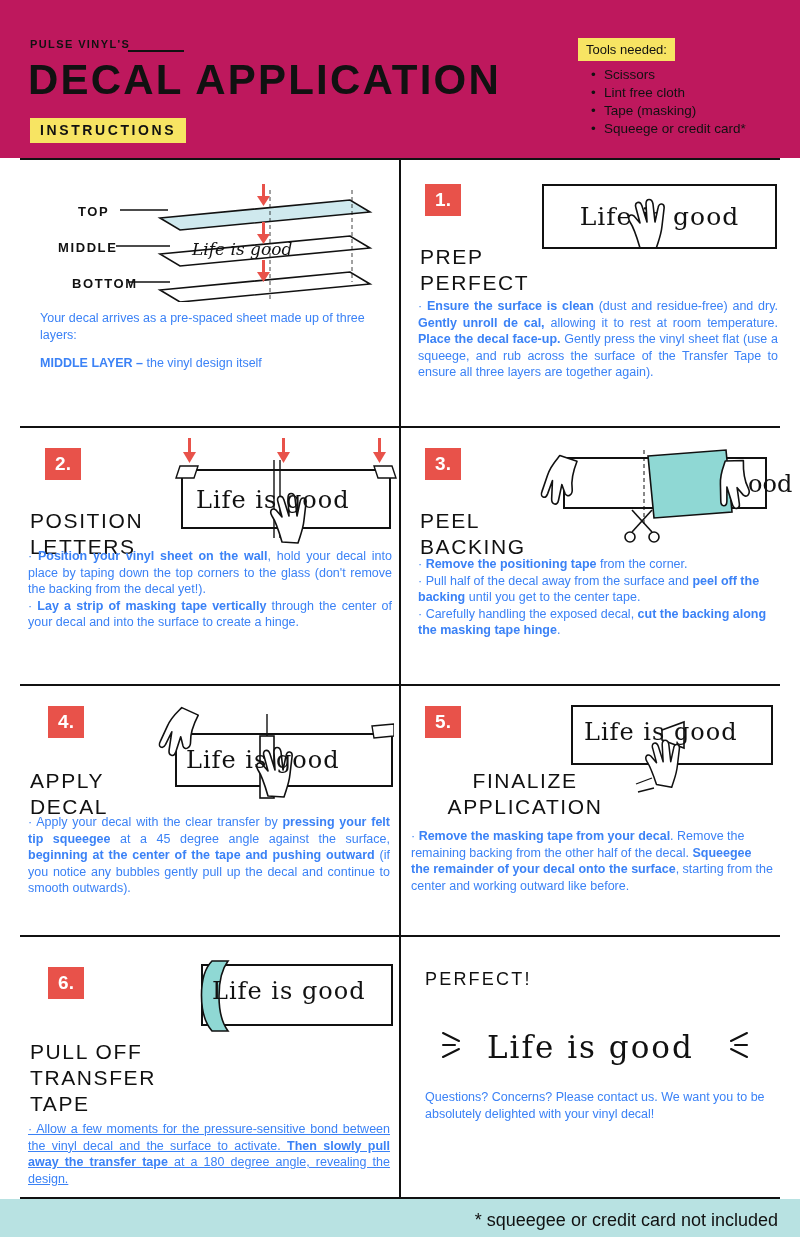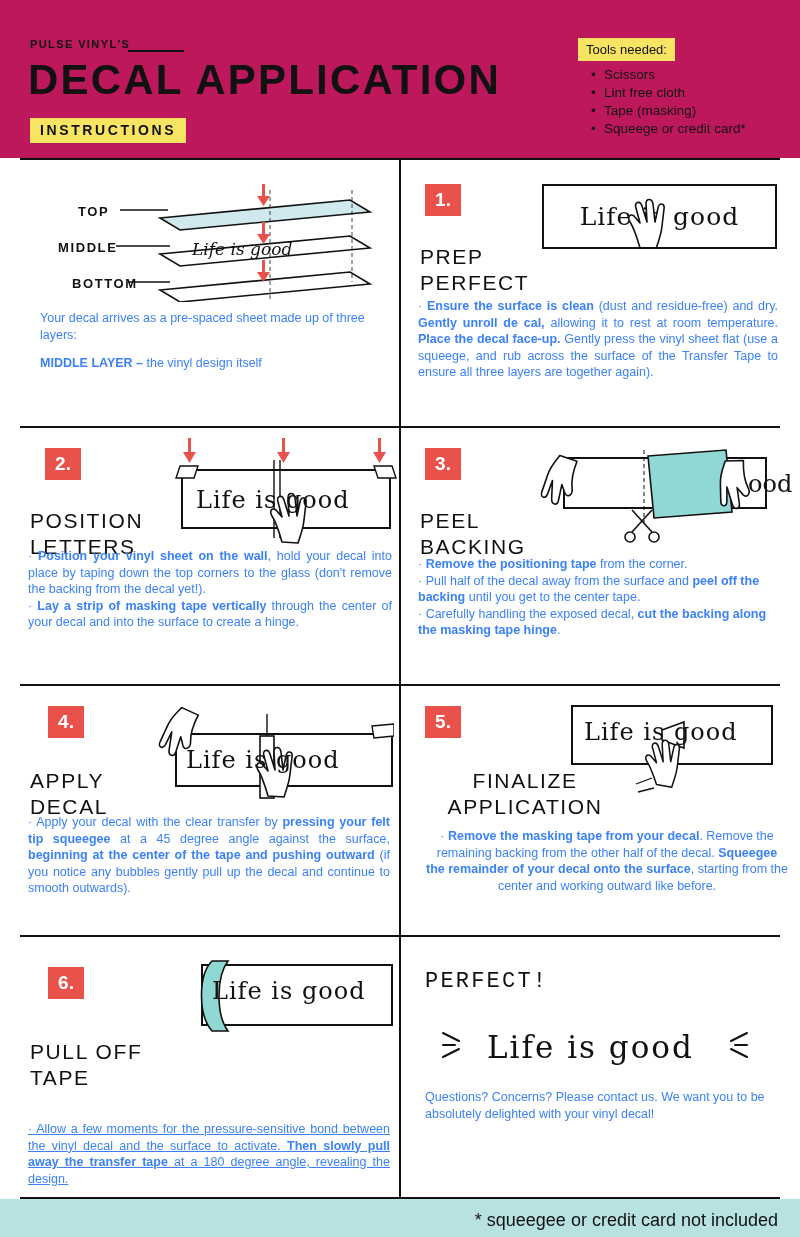--- a/index.html
+++ b/index.html
@@ -150,24 +150,23 @@
   }
   .decal-box .txt { letter-spacing: 1px; }
 
   .script {
     font-family: "DejaVu Serif", serif;
     font-style: italic;
     font-size: 17px;
   }
 
   .perfect-title {
-    font-size: 22px;
+    font-size: 18px;
     letter-spacing: 2.2px;
     color: #111;
-    font-family: Liberation Mono, monospace;
   }
   .perfect-decal {
     font-family: "DejaVu Serif", serif;
     font-size: 31px;
     letter-spacing: 2px;
     color: #111;
     white-space: nowrap;
   }
 
   
@@ -383,27 +382,28 @@
         <path d="M110 70 C106 58 104 52 100 46 C97 41 100 37 104 40 L110 47 L106 32 C104 26 110 24 112 30 L117 46 L116 28 C116 22 122 22 123 28 L125 46 L128 32 C129 26 135 27 134 33 L132 50 C131 60 128 66 126 73 Z" transform="translate(-6,18) scale(0.95)" fill="#fff" stroke="#111" stroke-width="1.6" stroke-linejoin="round"></path>
 
         <g stroke="#111" stroke-width="1.3">
           <line x1="78" y1="84" x2="94" y2="78"></line>
           <line x1="80" y1="92" x2="96" y2="88"></line>
         </g>
       </svg>
       <div style="position:absolute; left:26px; top:18px; font-family:'DejaVu Serif', serif; font-size:24px; letter-spacing:1px;">Life is good</div>
     </div>
 
-    <div class="body-text tight" style="position:absolute; left:16px; top:132px; width:362px;text-align:center;">· <b>Remove the masking tape from your decal</b>. Remove the remaining backing from the other half of the decal. <b>Squeegee the remainder of your decal onto the surface</b>, starting from the center and working outward like before.</div>
+    <div class="body-text tight" style="position:absolute; left:1px; top:132px; width:362px;">· <b>Remove the masking tape from your decal</b>. Remove the remaining backing from the other half of the decal. <b>Squeegee the remainder of your decal onto the surface</b>, starting from the center and working outward like before.</div>
   </div>
 
   <div class="cell" style="left:20px; top:947px; width:375px; height:244px;">
     <div class="badge" style="position:absolute; left:28px; top:20px;">6.</div>
     <div class="step-title" style="position:absolute; left:10px; top:76px; width:180px;">
       <div>PULL OFF</div>
+      <div>TRANSFER</div>
       <div>TAPE</div>
     </div>
 
     <div style="position:absolute; left:148px; top:10px; width:226px; height:92px;">
       <svg width="226" height="92" viewBox="0 0 226 92" style="position:absolute; left:0; top:0;">
         <rect x="34" y="8" width="190" height="60" fill="#fff" stroke="#111" stroke-width="2"></rect>
 
         <path d="M44 4 C30 18 30 58 44 74 L60 74 C48 58 48 20 60 4 Z" fill="#8fd8d4" stroke="#111" stroke-width="1.6"></path>
       </svg>
       <div style="position:absolute; left:44px; top:20px; font-family:'DejaVu Serif', serif; font-size:24px; letter-spacing:1px;">Life is good</div>

